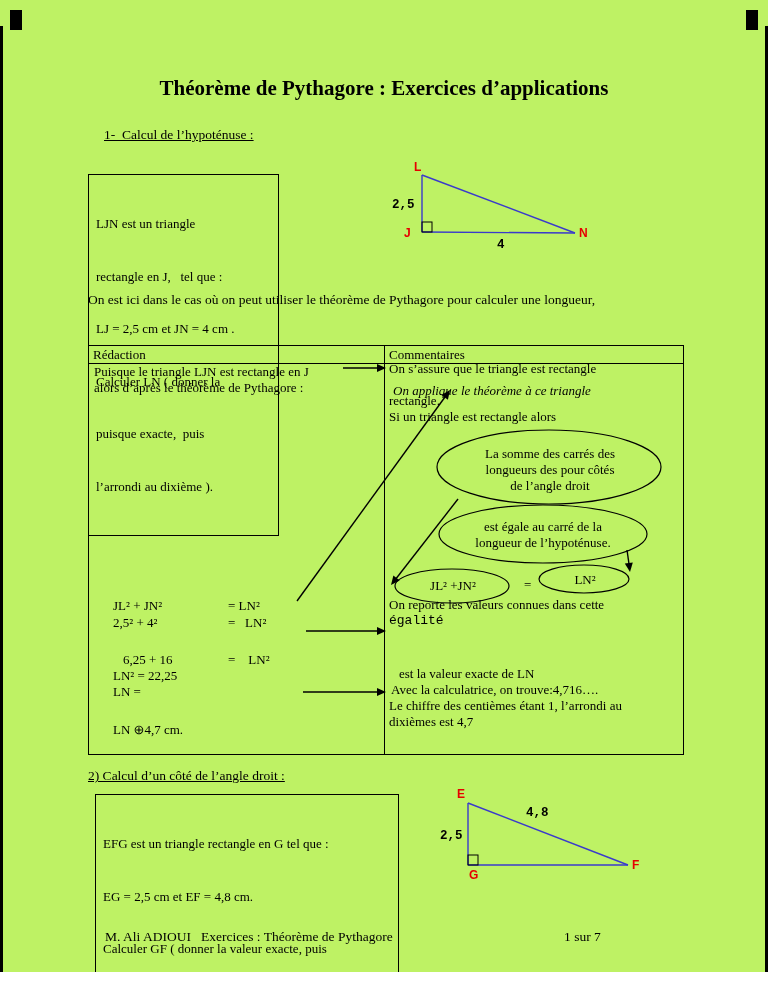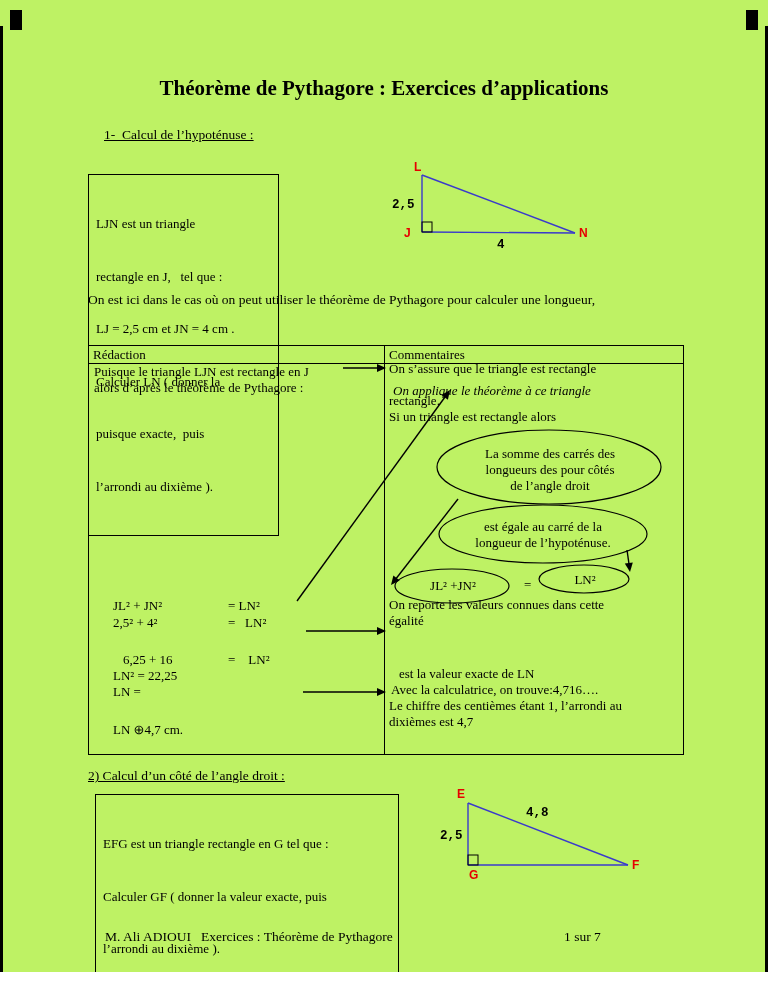--- a/index.html
+++ b/index.html
@@ -115,31 +115,32 @@
   </div>
   <div class="etext" style="left:441px;top:519px;width:204px;">
     <div>est égale au carré de la</div>
     <div>longueur de l’hypoténuse.</div>
   </div>
   <div class="etext" style="left:400px;top:578px;width:106px;">JL² +JN²</div>
   <div class="t" style="left:524px;top:577px;">=</div>
   <div class="etext" style="left:554px;top:572px;width:62px;">LN²</div>
 
   <div class="t" style="left:389px;top:597px;">On reporte les valeurs connues dans cette</div>
-  <div class="t" style="left:389px;top:613px;">égalité</div>
+  <div class="t" style="left:389px;top:613px;font-family:Liberation Mono, monospace;">égalité</div>
 
   <div class="t" style="left:399px;top:666px;">est la valeur exacte de LN</div>
   <div class="t" style="left:391px;top:682px;">Avec la calculatrice, on trouve:4,716….</div>
   <div class="t" style="left:389px;top:698px;">Le chiffre des centièmes étant 1, l’arrondi au</div>
   <div class="t" style="left:389px;top:714px;">dixièmes est 4,7</div>
 
   <div class="t fs135 u" style="left:88px;top:768px;">2) Calcul d’un côté de l’angle droit :</div>
 
   <div class="pbox" style="left:95px;top:794px;width:288px;">
     <div>EFG est un triangle rectangle en G tel que :</div>
+    <div>EG = 2,5 cm et EF = 4,8 cm.</div>
     <div>Calculer GF ( donner la valeur exacte, puis</div>
     <div>l’arrondi au dixième ).</div>
   </div>
 
   <svg style="left:435px;top:788px;" width="210" height="92" viewBox="0 0 210 92">
     <line x1="33" y1="15" x2="33" y2="77" stroke="#3a3acc" stroke-width="1.4"></line>
     <line x1="33" y1="77" x2="193" y2="77" stroke="#3a3acc" stroke-width="1.4"></line>
     <line x1="33" y1="15" x2="193" y2="77" stroke="#3a3acc" stroke-width="1.4"></line>
     <rect x="33" y="67" width="10" height="10" fill="none" stroke="#000" stroke-width="1"></rect>
   </svg>

